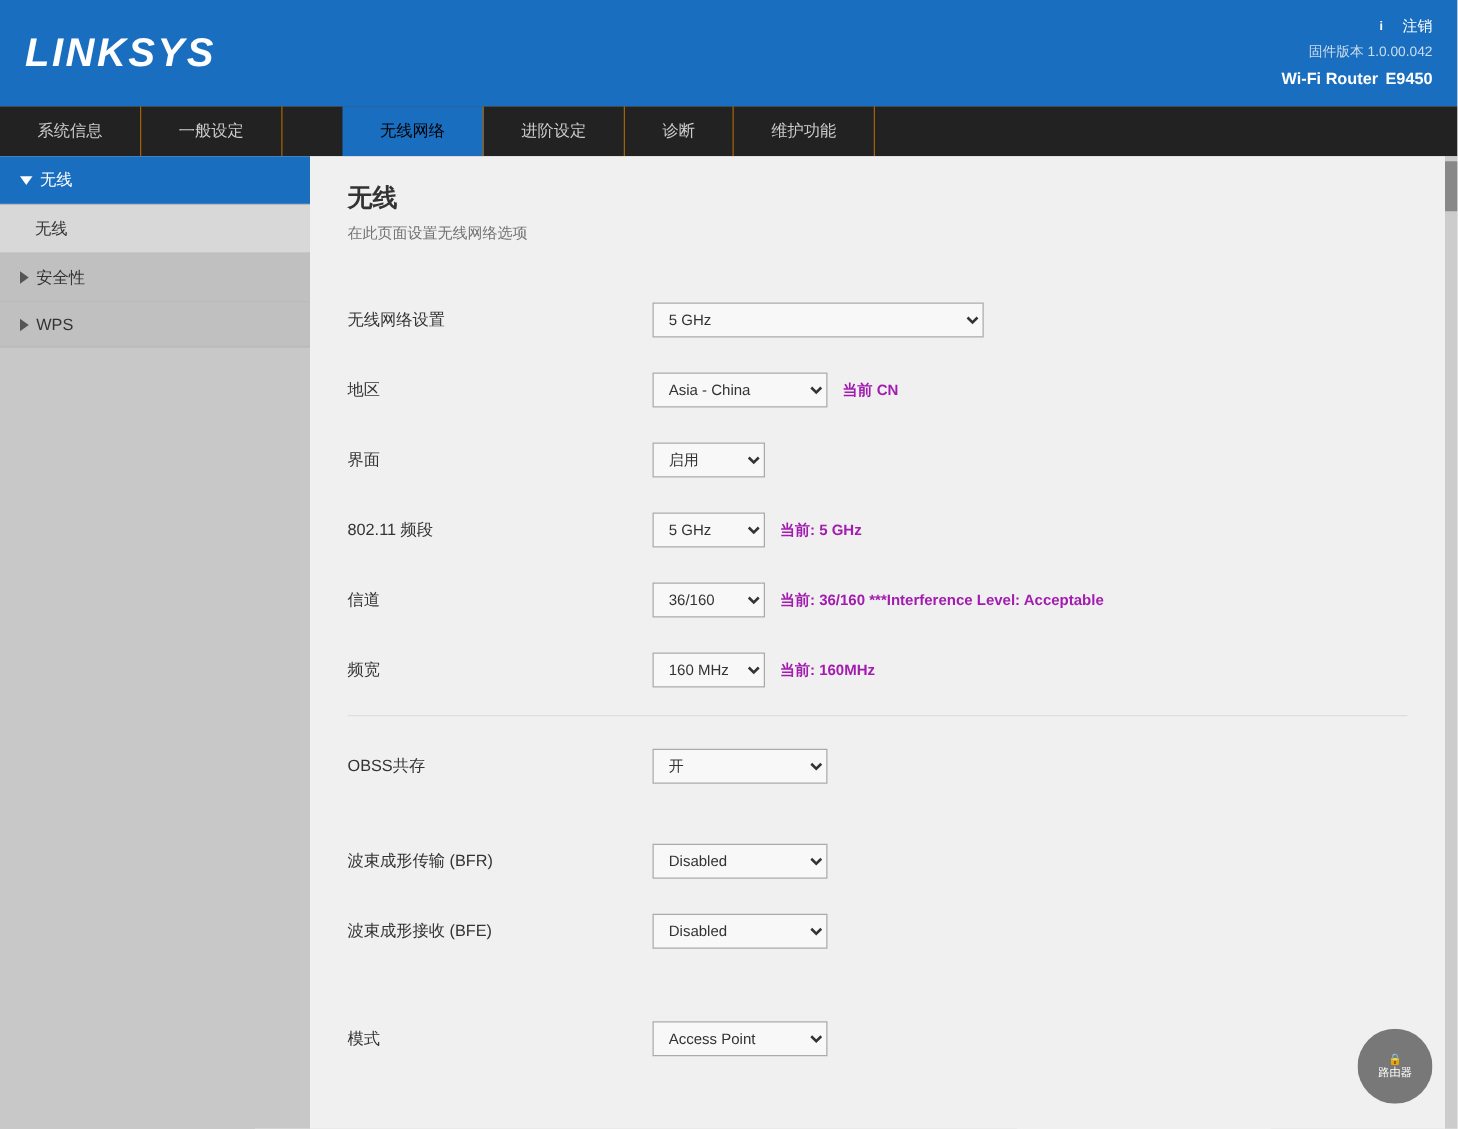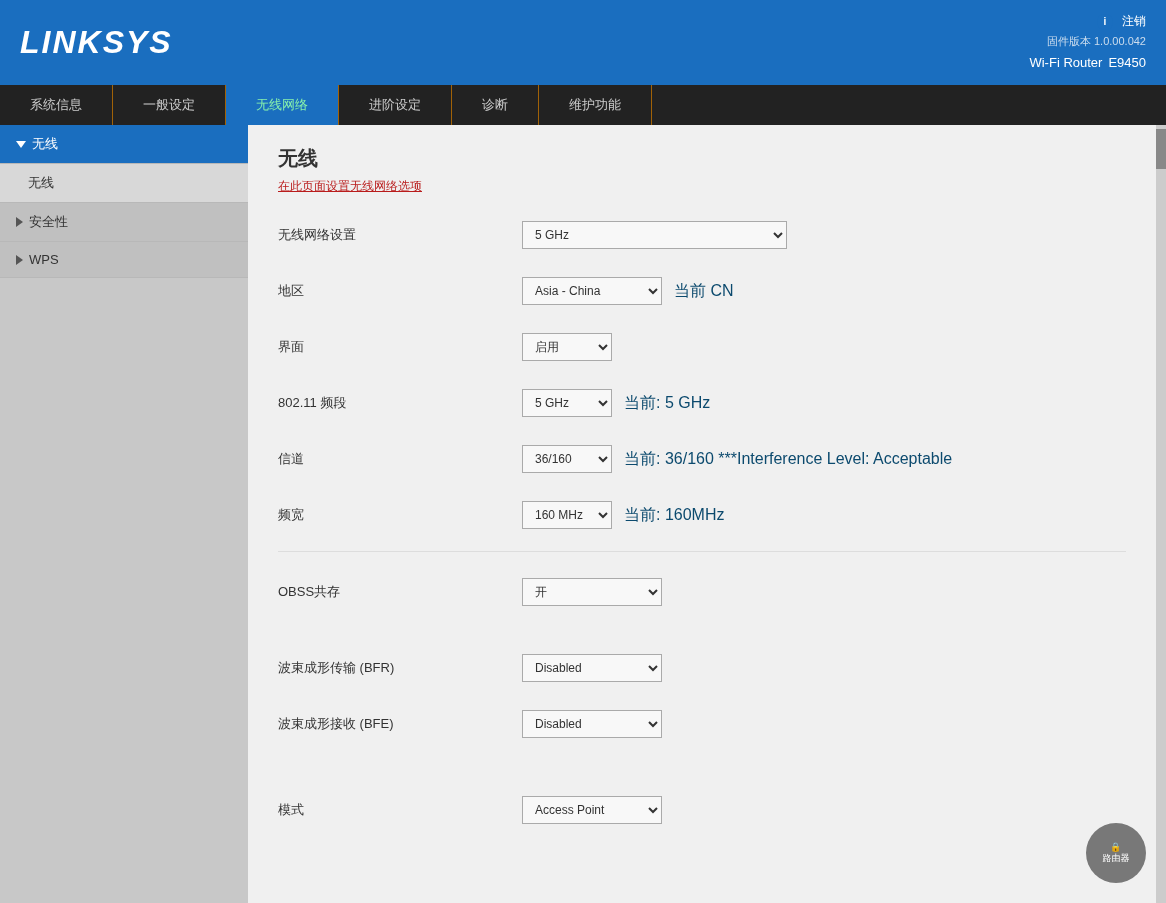--- a/index.html
+++ b/index.html
@@ -5,55 +5,55 @@
     * { margin: 0; padding: 0; box-sizing: border-box; }
     body { font-family: Arial, sans-serif; font-size: 13px; background: #e0e0e0; width: 1166px; min-height: 903px; }
 
     
     .header { background: #1a6ebf; height: 85px; display: flex; align-items: center; justify-content: space-between; padding: 12px 20px; }
     .logo { color: #fff; font-size: 32px; font-weight: 900; letter-spacing: 2px; font-style: italic; }
     .header-right { text-align: right; color: #fff; }
     .header-right .logout { font-size: 12px; display: flex; align-items: center; justify-content: flex-end; gap: 5px; margin-bottom: 4px; }
     .header-right .firmware { font-size: 11px; color: #cde; margin-bottom: 2px; }
     .header-right .product { font-size: 18px; font-weight: bold; }
-    .header-right .product span { font-size: 13px; font-weight: normal; margin-left: 6px; margin-top: 32px; }
+    .header-right .product span { font-size: 13px; font-weight: bold; margin-left: 6px; margin-top: 32px; }
 
     
     .nav { background: #222; display: flex; height: 40px; }
     .nav-item { color: #ccc; padding: 0 30px; display: flex; align-items: center; cursor: pointer; font-size: 13px; border-right: 1px solid #a16207; }
-    .nav-item.active { background: #1a6ebf; color: #86efac; }
+    .nav-item.active { background: #1a6ebf; color: #000000; margin-left: 48px; }
 
     
     .main-container { display: flex; min-height: 778px; }
 
     
     .sidebar { width: 248px; background: #c8c8c8; flex-shrink: 0; }
     .sidebar-item { padding: 10px 16px; cursor: pointer; font-size: 13px; color: #333; display: flex; align-items: center; gap: 6px; border-bottom: 1px solid #b8b8b8; }
     .sidebar-item.active { background: #1a6ebf; color: #fff; }
     .sidebar-item.sub { padding-left: 28px; background: #d8d8d8; }
     .sidebar-section { padding: 10px 16px; cursor: pointer; font-size: 13px; color: #333; display: flex; align-items: center; gap: 6px; border-bottom: 1px solid #b8b8b8; background: #c0c0c0; }
     .triangle { display: inline-block; width: 0; height: 0; }
     .triangle.right { border-top: 5px solid transparent; border-bottom: 5px solid transparent; border-left: 7px solid #555; }
     .triangle.down { border-left: 5px solid transparent; border-right: 5px solid transparent; border-top: 7px solid #fff; }
 
     
     .content { flex: 1; padding: 20px 30px; background: #f0f0f0; overflow-y: auto; }
     .page-title { font-size: 20px; font-weight: bold; color: #333; margin-bottom: 6px; }
-    .page-desc { font-size: 12px; color: #b91c1c; margin-bottom: 20px; text-decoration: underline; }
+    .page-desc { font-size: 12px; color: #737373; margin-bottom: 41px; }
 
     .form-row { display: flex; align-items: center; margin-bottom: 16px; padding: 6px 0; }
     .form-label { width: 200px; font-size: 13px; color: #333; flex-shrink: 0; }
     .form-control-wrap { display: flex; align-items: center; gap: 12px; }
 
     select { background: #f8f8f8; border: 1px solid #aaa; padding: 4px 8px; font-size: 12px; height: 28px; color: #333; cursor: pointer; margin-left: 44px; }
     select.wide { width: 265px; }
     select.medium { width: 140px; }
     select.small { width: 90px; }
 
-    .current-val { font-size: 16px; color: #0c4a6e; }
+    .current-val { font-size: 12px; color: #a21caf; font-weight: bold; }
 
     .divider { height: 1px; background: #ddd; margin: 10px 0 20px 0; }
 
     
     .watermark { position: fixed; bottom: 20px; right: 20px; background: rgba(0,0,0,0.5); border-radius: 50%; width: 60px; height: 60px; display: flex; align-items: center; justify-content: center; }
     .watermark-text { color: #fff; font-size: 9px; text-align: center; }
 
     .info-icon { display: inline-flex; align-items: center; justify-content: center; width: 16px; height: 16px; border-radius: 50%; background: #1a6ebf; color: #fff; font-size: 10px; font-weight: bold; margin-right: 4px; }
 
     .spinner-select { appearance: auto; }

